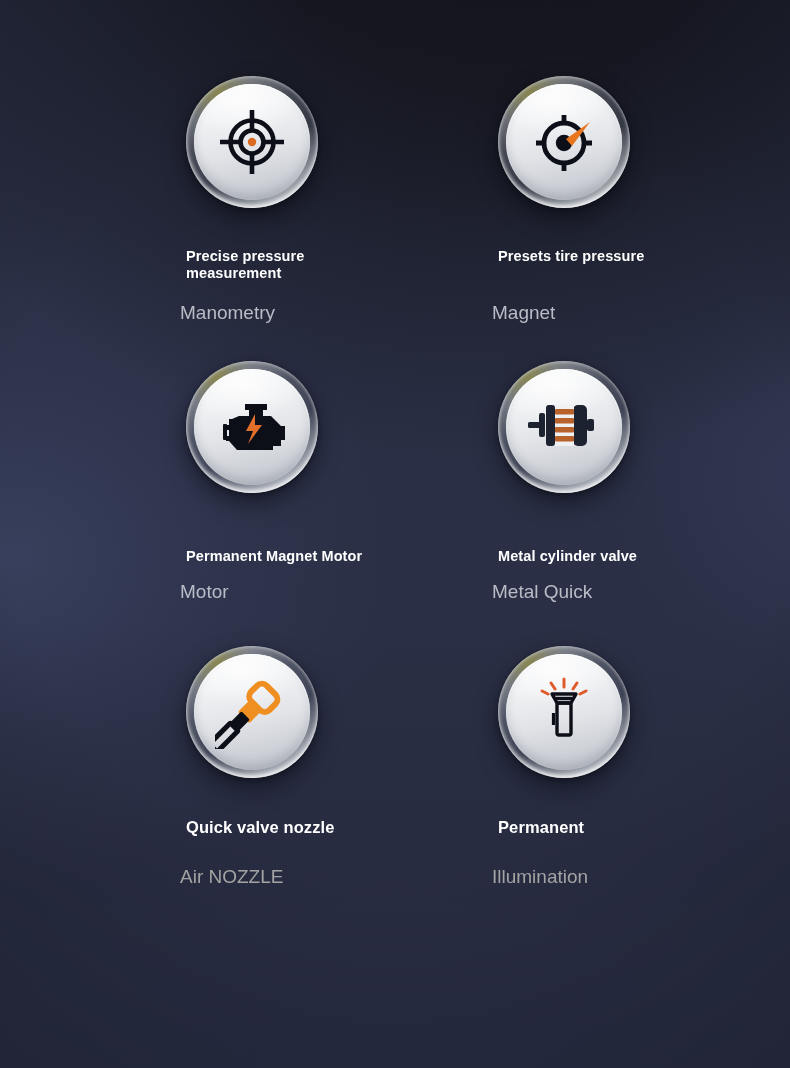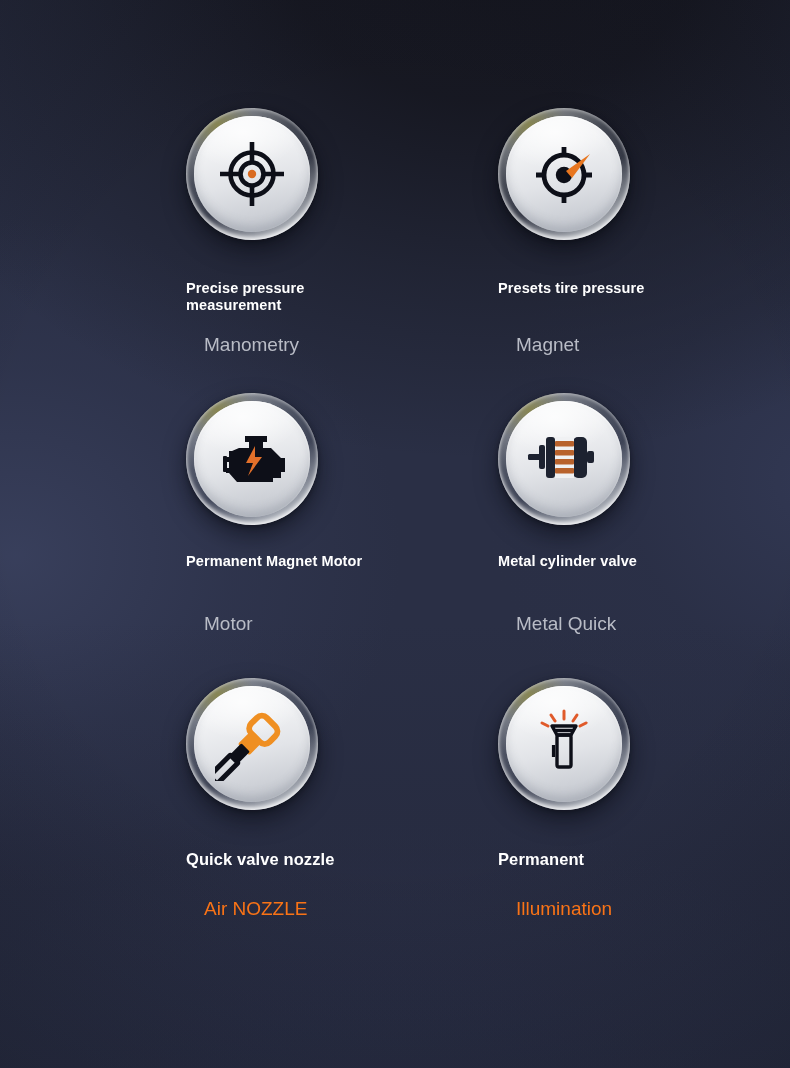--- a/index.html
+++ b/index.html
@@ -53,21 +53,21 @@
       radial-gradient(110% 80% at 50% 45%, rgba(0,0,0,0) 45%, rgba(8,9,14,0.32) 100%);
   }
 
   
   #features-grid {
     position: absolute;
     inset: 0;
     display: grid;
     grid-template-columns: 1fr 1fr;
     grid-template-rows: 285px 285px 300px;
-    padding-top: 108px;
+    padding-top: 76px;
     box-sizing: border-box;
     padding-left: 176px;
     column-gap: 10px;
   }
   .feature-cell {
     position: relative;
   }
   .feature-cell.col-right {
     padding-left: 135px;
   }
@@ -152,33 +152,33 @@
   .feature-title {
     position: absolute;
     left: 10px;
     color: #ffffff;
     font-weight: bold;
     letter-spacing: 0.1px;
     white-space: pre-line;
   }
   .feature-sub {
     position: absolute;
-    left: 28px;
+    left: 4px;
     font-weight: normal;
   }
 
   
   .row1 .feature-title { font-size: 14.5px; line-height: 17px; top: 172px; }
   .row1 .feature-sub   { font-size: 19px;  top: 226px; color: #b9bcc6; }
 
-  .row2 .feature-title { font-size: 14.5px; line-height: 17px; top: 160px; text-align: center; }
+  .row2 .feature-title { font-size: 14.5px; line-height: 17px; top: 187px; text-align: center; }
   .row2 .feature-sub   { font-size: 19px;  top: 220px; color: #b9bcc6; text-align: right; }
 
   .row3 .feature-title { font-size: 16.5px; line-height: 18px; top: 172px; }
-  .row3 .feature-sub   { font-size: 19px;  top: 220px; color: #f97316; }
+  .row3 .feature-sub   { font-size: 19px;  top: 220px; color: #a3a3a3; }
 
   
   .badge-wrap { position: absolute; top: 0; left: 10px; }
   .col-right .badge-wrap { left: 10px; }
 </style>
 </head>
 <body>
 
 <div id="bg-base"></div>
 <div id="bg-glow-left"></div>

